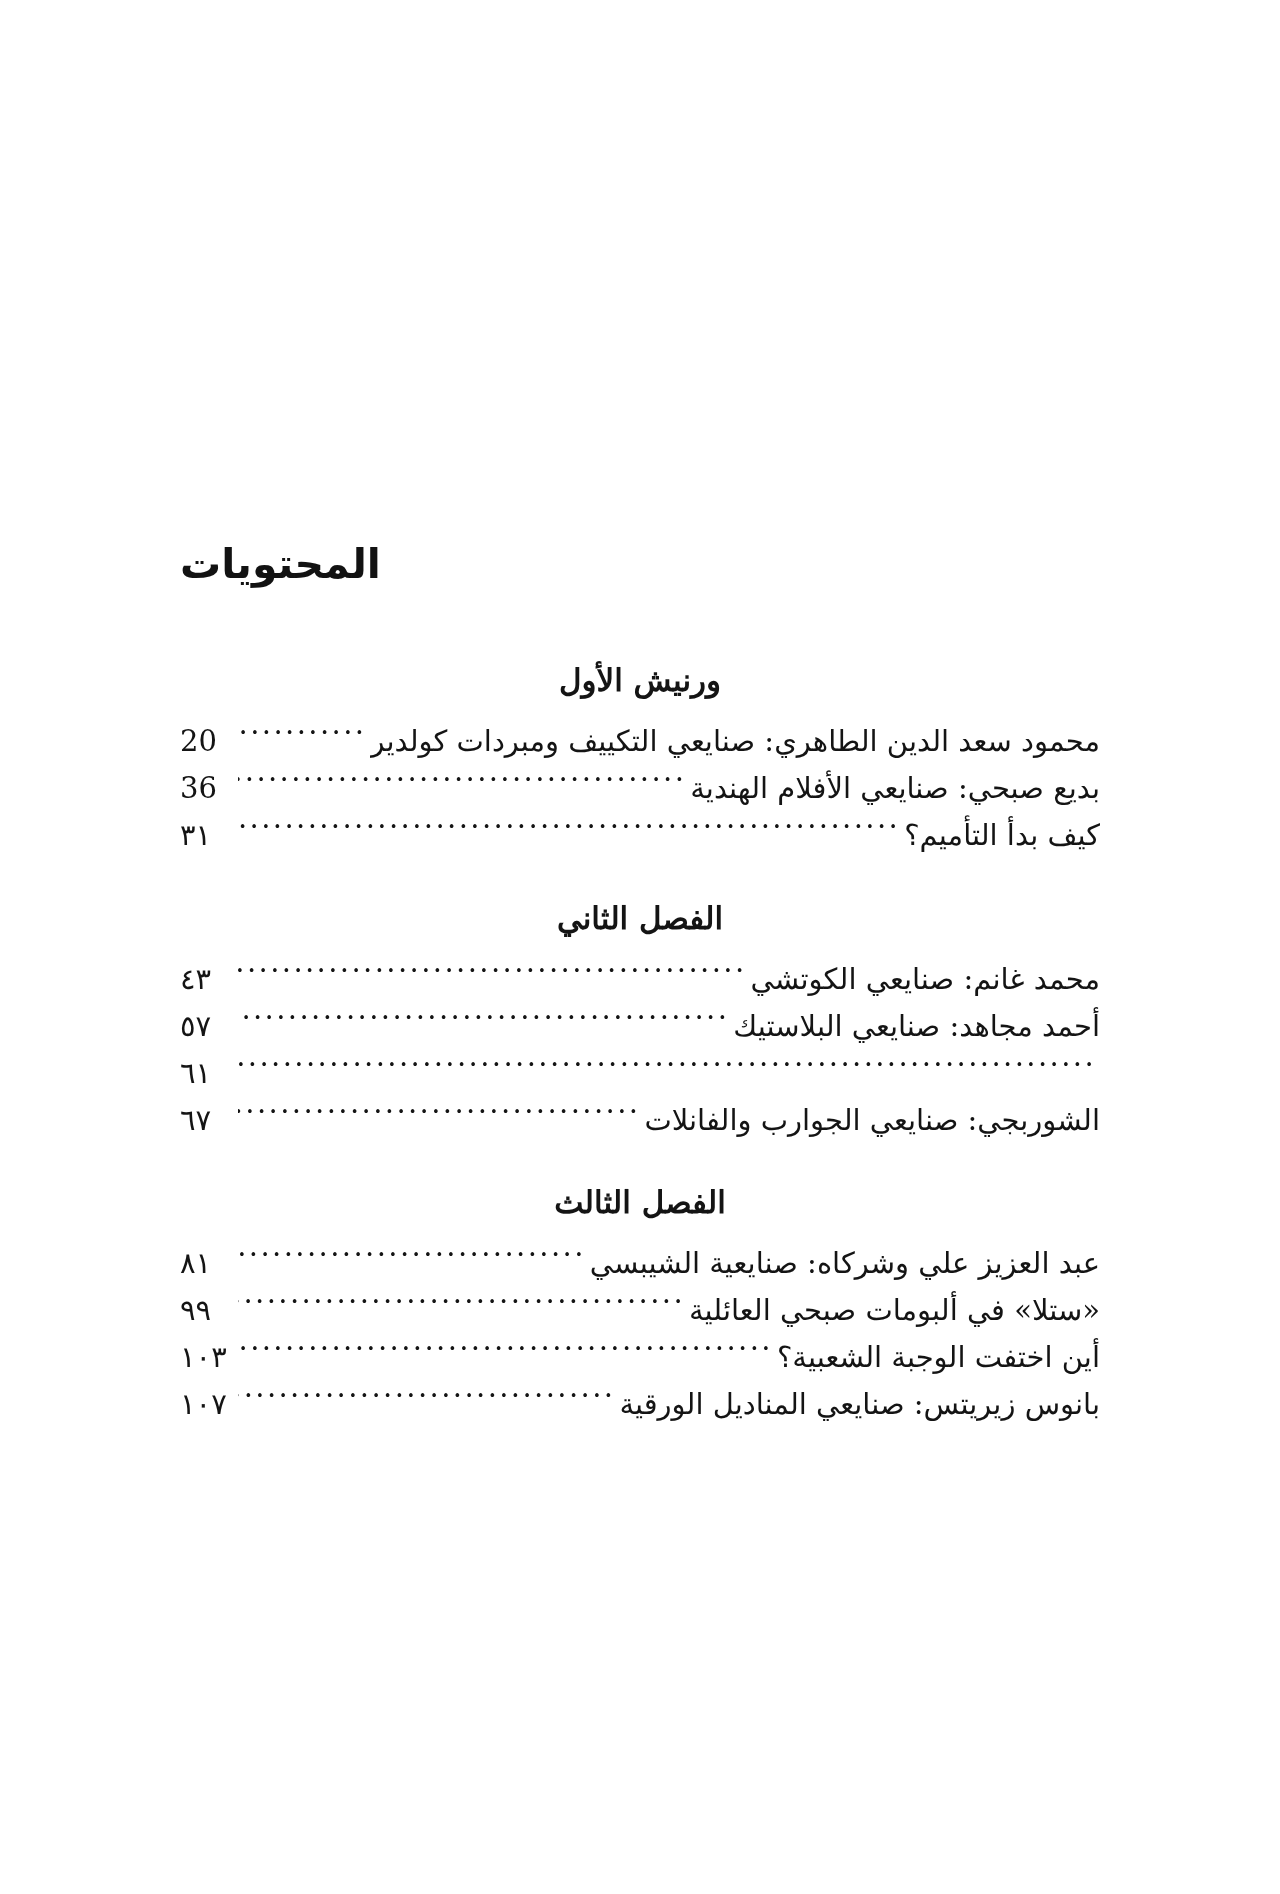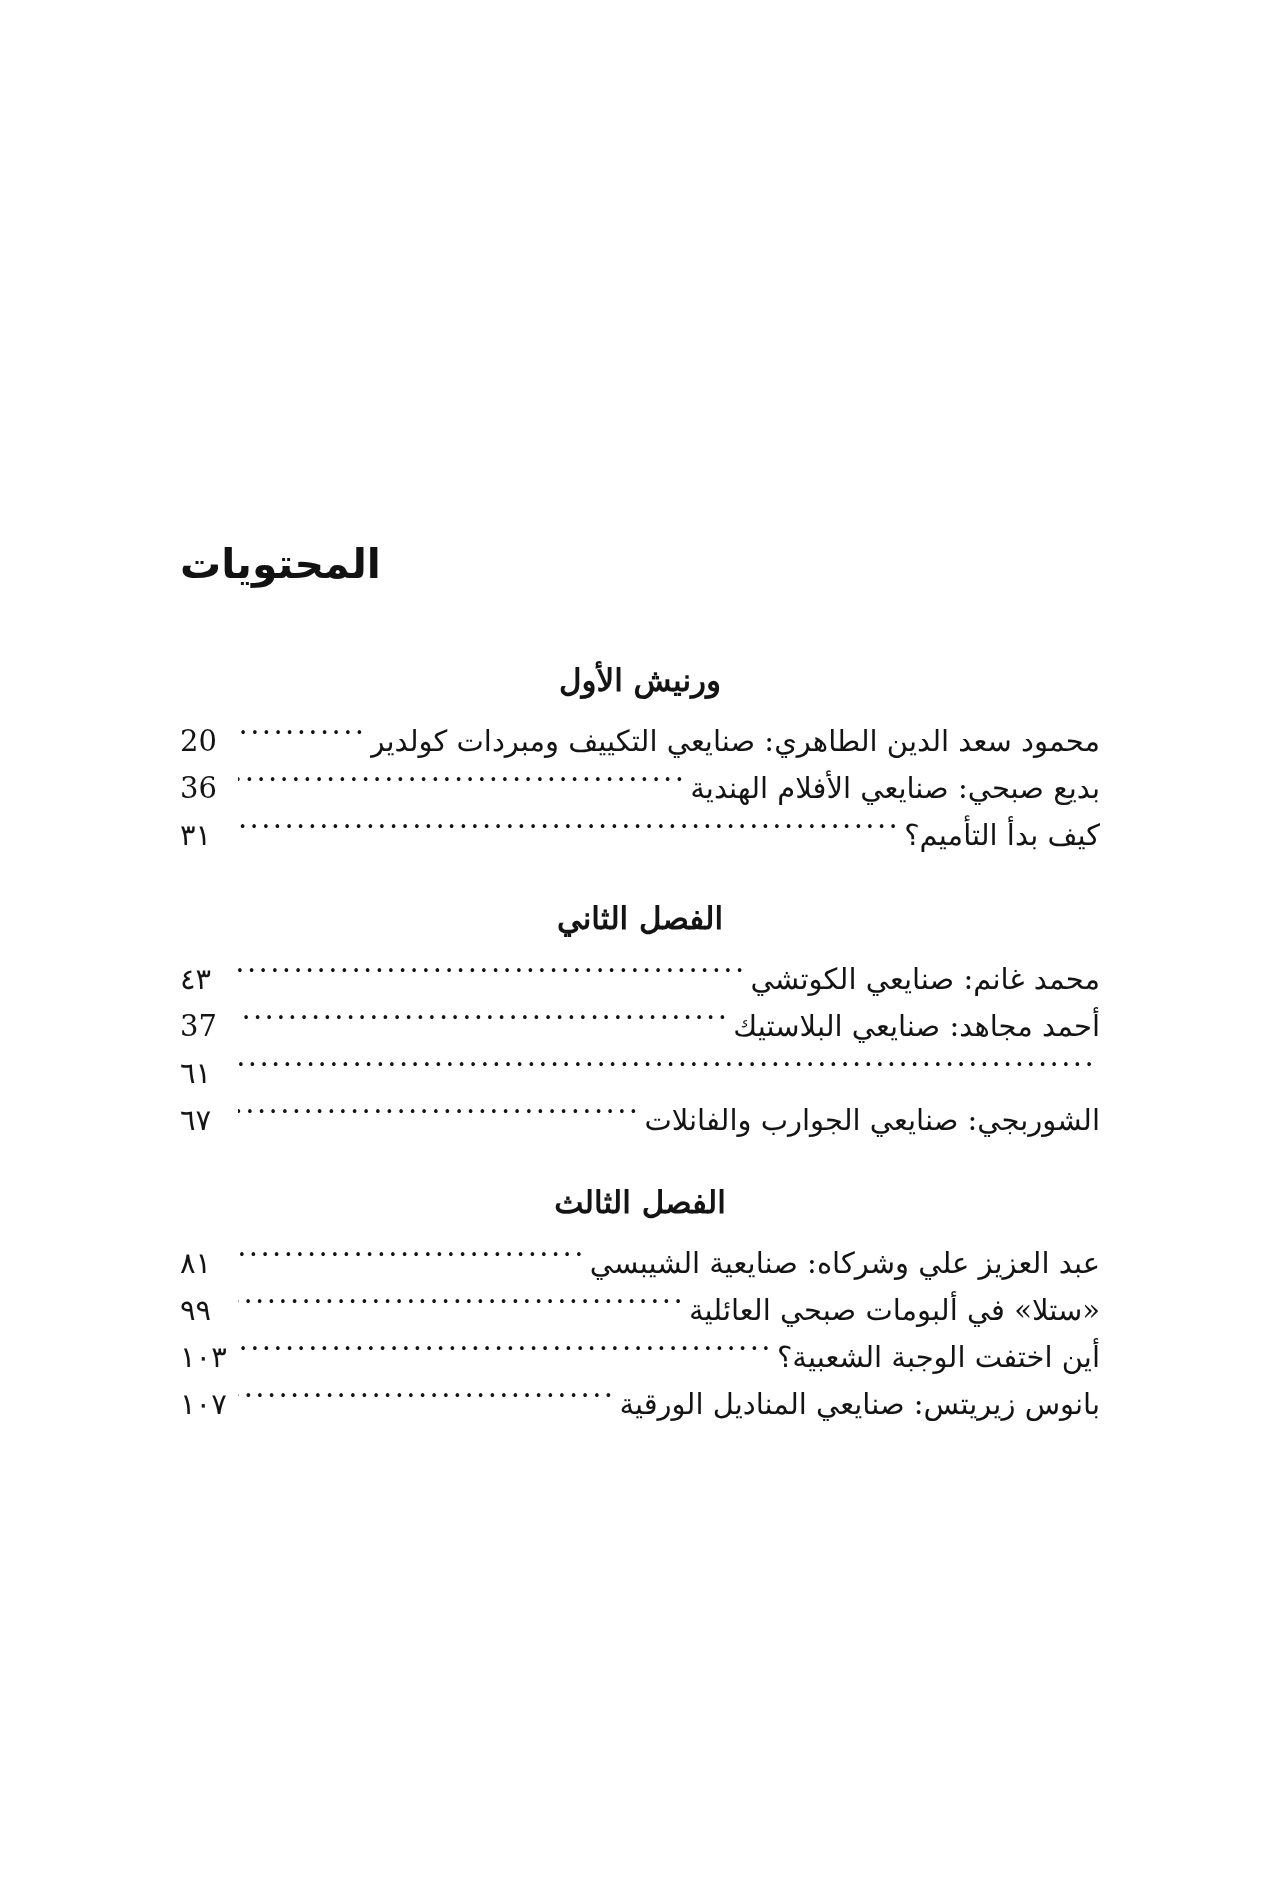--- a/index.html
+++ b/index.html
@@ -154,21 +154,21 @@
     <ul class="entry-list">
   <li class="entry">
     <span class="entry-title">محمد غانم: صنايعي الكوتشي</span>
     <span class="entry-leader"></span>
     <span class="entry-page">٤٣</span>
   </li>
 
   <li class="entry">
     <span class="entry-title">أحمد مجاهد: صنايعي البلاستيك</span>
     <span class="entry-leader"></span>
-    <span class="entry-page">37</span>
+    <span class="entry-page">٥٧</span>
   </li>
 
   <li class="entry">
     <span class="entry-leader"></span>
     <span class="entry-page">٦١</span>
   </li>
 
   <li class="entry">
     <span class="entry-title">الشوربجي: صنايعي الجوارب والفانلات</span>
     <span class="entry-leader"></span>

